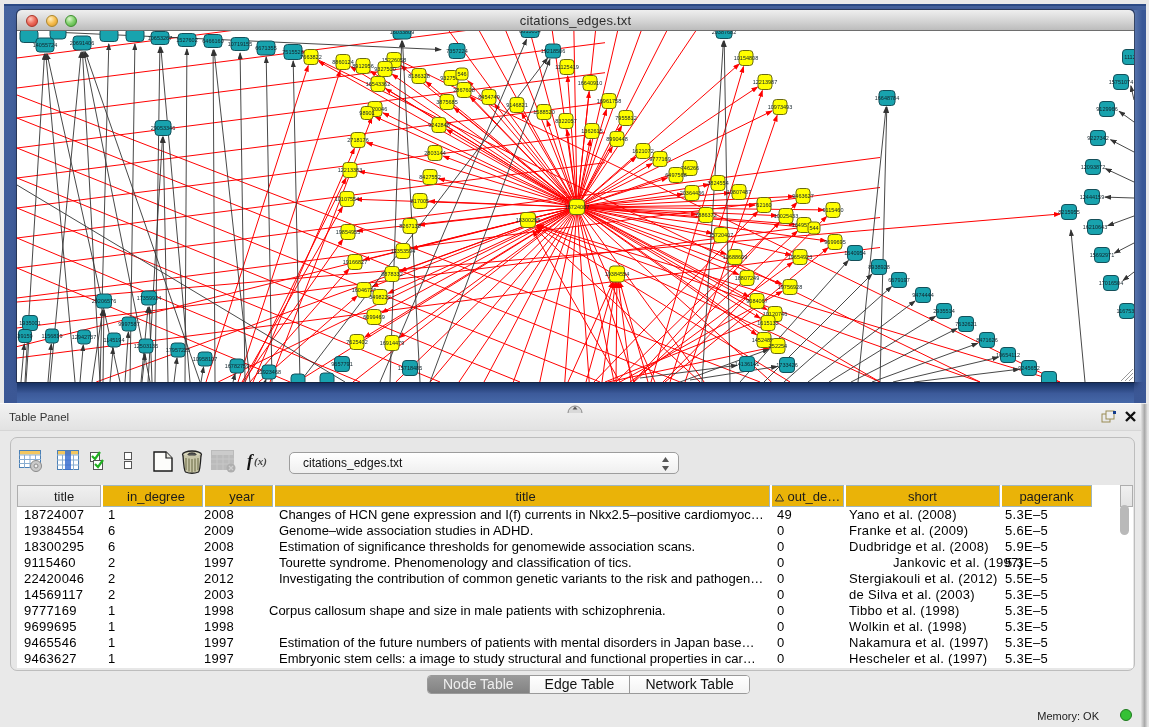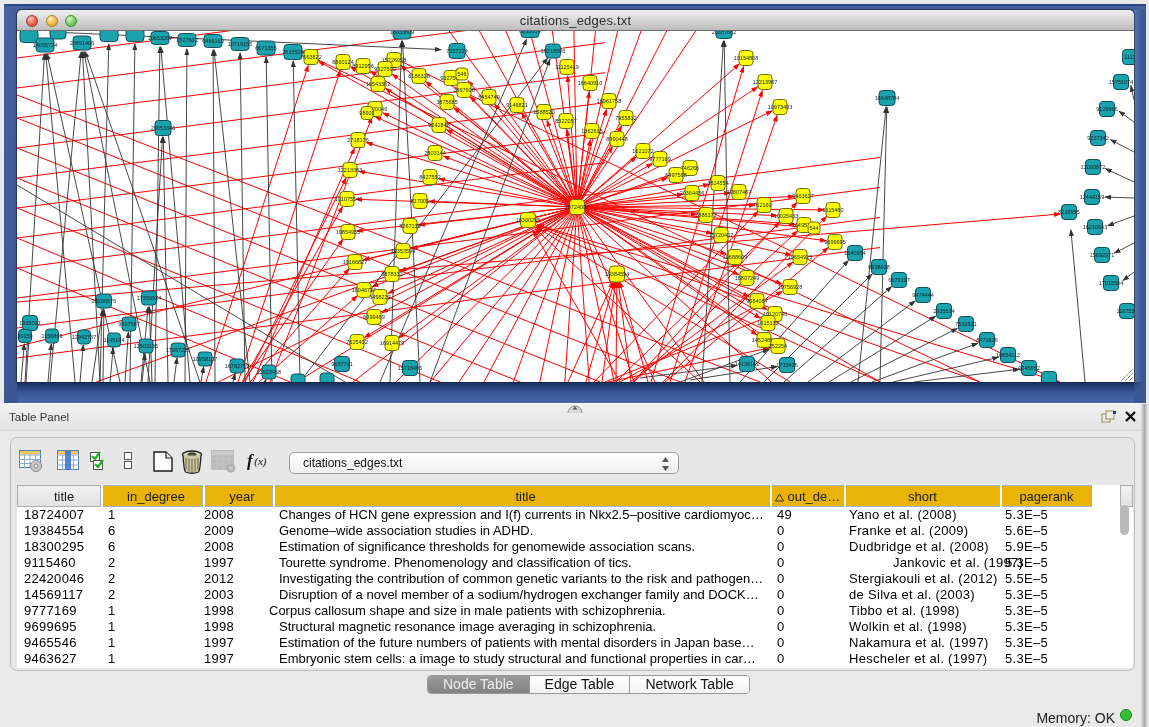--- a/index.html
+++ b/index.html
@@ -21,21 +21,21 @@
 .hc{position:absolute;top:0;height:22px;font-size:13px;color:#1c1c1c;text-align:center;line-height:22px;background:#eab308;border:1px solid #9fb6bf;border-left:none}
 .hc.gray{background:linear-gradient(#f0f0f0,#e3e3e3);border:1px solid #adadad}
 .row{position:absolute;width:1116px;height:16px;font-size:13px;color:#000;line-height:16px;white-space:nowrap;letter-spacing:.3px}
 .c{position:absolute;top:0;overflow:hidden;white-space:nowrap;height:16px}
 #sb{left:1120px;top:505px;width:9px;height:30px;background:#b9b9b9;border-radius:5px}
 
 #tabs{left:427px;top:675px;height:19px;display:flex;border:1px solid #9a9a9a;border-radius:4px;overflow:hidden;background:#fff}
 #tabs div{font-size:14px;line-height:17px;padding:0 15px;color:#111;background:linear-gradient(#fff,#f3f3f3)}
 #tabs div.sel{background:linear-gradient(#9a9a9a,#828282);color:#efefef}
 #tabs div + div{border-left:1px solid #9a9a9a}
-#mem{right:34px;top:710px;font-size:14px;color:#222}
+#mem{right:50px;top:710px;font-size:11px;color:#222}
 #memdot{left:1120px;top:709px;width:12px;height:12px;border-radius:50%;background:#35c135;border:1px solid #1e7a1e}
 #rstrip{left:1141px;top:404px;width:8px;height:323px;background:linear-gradient(90deg,#e2e2e2,#a8a8a8 45%,#e6e6e6 85%)}
 </style></head><body>
 <div class="abs" id="bluezone"></div>
 <div class="abs" id="macwin"></div>
 <div class="abs" id="blubot"></div>
 <div class="abs" id="blurt"></div>
 <svg width="1117" height="351" viewBox="17 31 1117 351" style="position:absolute;left:17px;top:31px;background:#fff">
     <defs>
       <marker id="ra" markerWidth="7" markerHeight="5" refX="6" refY="2.5" orient="auto" markerUnits="userSpaceOnUse">
@@ -665,39 +665,37 @@
       <span class="c" style="left:187px;width:72px">2012</span>
       <span class="c" style="left:262px;width:492px;letter-spacing:0">Investigating the contribution of common genetic variants to the risk and pathogen…</span>
       <span class="c" style="left:760px;width:68px">0</span>
       <span class="c" style="left:832px;width:152px">Stergiakouli et al. (2012)</span>
       <span class="c" style="left:988px;width:100px">5.5E–5</span>
     </div>
     <div class="row" style="top:102px">
       <span class="c" style="left:7px;width:78px">14569117</span>
       <span class="c" style="left:91px;width:95px">2</span>
       <span class="c" style="left:187px;width:72px">2003</span>
-      <span class="c" style="left:262px;width:492px;letter-spacing:0">Disruption of a novel member of a sodium/hydrogen exchanger family and DOCK…</span>
       <span class="c" style="left:760px;width:68px">0</span>
       <span class="c" style="left:832px;width:152px">de Silva et al. (2003)</span>
       <span class="c" style="left:988px;width:100px">5.3E–5</span>
     </div>
     <div class="row" style="top:118px">
       <span class="c" style="left:7px;width:78px">9777169</span>
       <span class="c" style="left:91px;width:95px">1</span>
       <span class="c" style="left:187px;width:72px">1998</span>
       <span class="c" style="left:252px;width:492px;letter-spacing:0">Corpus callosum shape and size in male patients with schizophrenia.</span>
       <span class="c" style="left:760px;width:68px">0</span>
       <span class="c" style="left:832px;width:152px">Tibbo et al. (1998)</span>
       <span class="c" style="left:988px;width:100px">5.3E–5</span>
     </div>
     <div class="row" style="top:134px">
       <span class="c" style="left:7px;width:78px">9699695</span>
       <span class="c" style="left:91px;width:95px">1</span>
       <span class="c" style="left:187px;width:72px">1998</span>
-      <span class="c" style="left:262px;width:492px;letter-spacing:0">Structural magnetic resonance image averaging in schizophrenia.</span>
       <span class="c" style="left:760px;width:68px">0</span>
       <span class="c" style="left:832px;width:152px">Wolkin et al. (1998)</span>
       <span class="c" style="left:988px;width:100px">5.3E–5</span>
     </div>
     <div class="row" style="top:150px">
       <span class="c" style="left:7px;width:78px">9465546</span>
       <span class="c" style="left:91px;width:95px">1</span>
       <span class="c" style="left:187px;width:72px">1997</span>
       <span class="c" style="left:262px;width:492px;letter-spacing:0">Estimation of the future numbers of patients with mental disorders in Japan base…</span>
       <span class="c" style="left:760px;width:68px">0</span>

